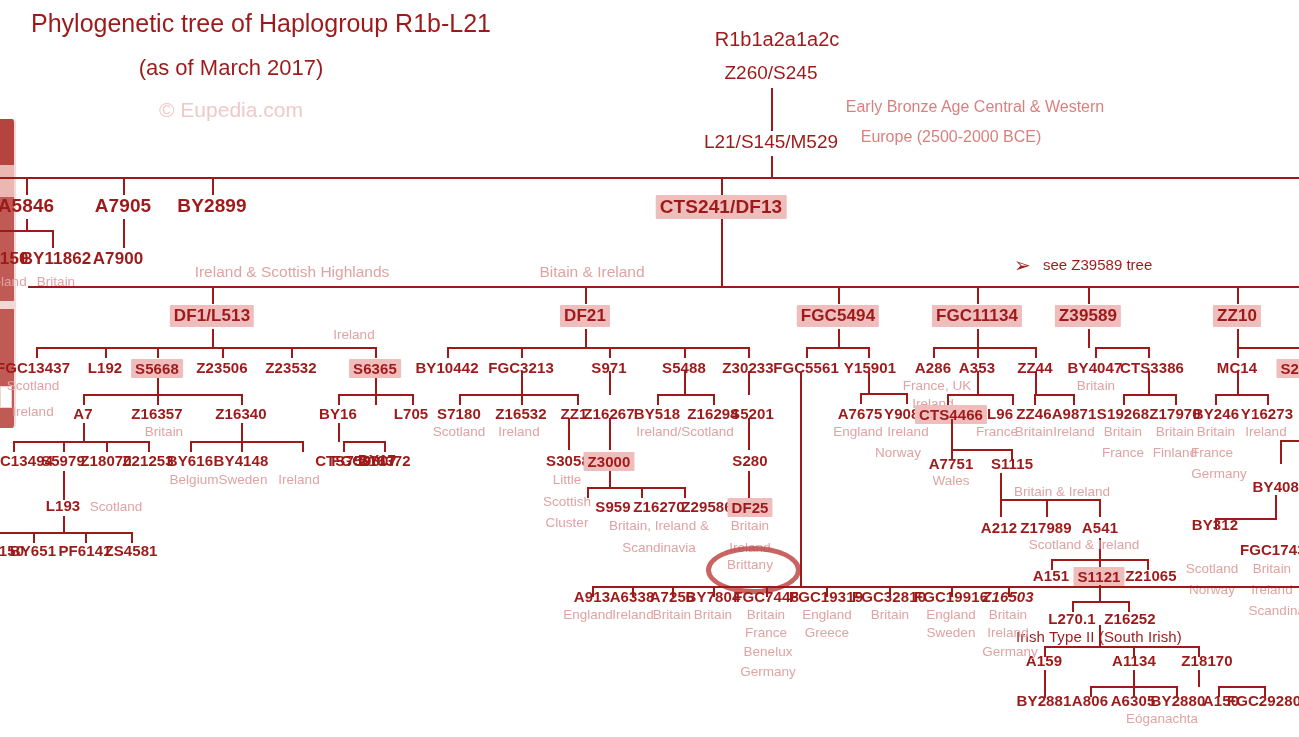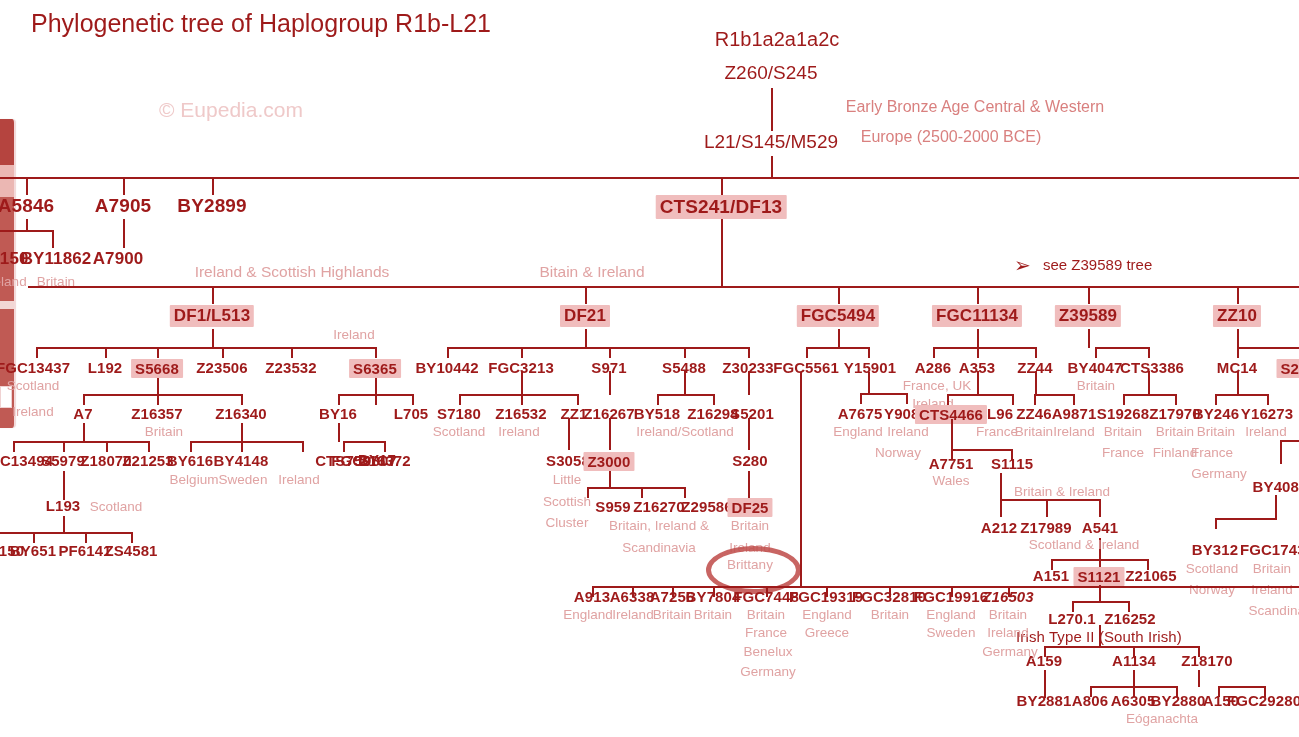--- a/index.html
+++ b/index.html
@@ -138,20 +138,21 @@
   <div class="leftpanel">
     <i class="lp-a"></i>
     <i class="lp-b"></i>
     <i class="lp-c"></i>
     <i class="lp-d"></i>
     <i class="lp-e"></i>
   </div>
   <div class="lp-tab"></div>
 
   <div class="title1" style="left:2px;top:9px;margin-left:29px;">Phylogenetic tree of Haplogroup R1b-L21</div>
+  <div class="title2" style="left:231px;top:55px;">(as of March 2017)</div>
   <div class="credit" style="left:231px;top:98px;">© Eupedia.com</div>
 
   <div class="topname" style="left:777px;top:28px;">R1b1a2a1a2c</div>
   <div class="topname" style="left:771px;top:62px;font-size:19px;">Z260/S245</div>
   <div class="vline" style="left:771px;top:88px;height:43px;"></div>
   <div class="topname" style="left:771px;top:131px;font-size:19px;">L21/S145/M529</div>
 
   <div class="era" style="left:975px;top:98px;">Early Bronze Age Central &amp; Western</div>
   <div class="era" style="left:951px;top:128px;">Europe (2500-2000 BCE)</div>
 
@@ -502,21 +503,21 @@
   <div class="region" style="left:1212px;top:445px;">France</div>
   <div class="region" style="left:1219px;top:466px;">Germany</div>
   <div class="region" style="left:1266px;top:424px;">Ireland</div>
 
   <div class="vline" style="left:1280px;top:440px;height:24px;"></div>
   <div class="hline" style="left:1280px;top:440px;width:19px;"></div>
   <div class="node sm" style="left:1280px;top:478px;">BY4086</div>
   <div class="vline" style="left:1275px;top:495px;height:24px;"></div>
   <div class="hline" style="left:1215px;top:518px;width:62px;"></div>
   <div class="vline" style="left:1215px;top:518px;height:11px;"></div>
-  <div class="node sm" style="left:1215px;top:541px;">BY312</div>
+  <div class="node sm" style="left:1215px;top:516px;">BY312</div>
   <div class="node sm" style="left:1277px;top:541px;">FGC17436</div>
   <div class="region" style="left:1212px;top:561px;">Scotland</div>
   <div class="region" style="left:1212px;top:582px;">Norway</div>
   <div class="region" style="left:1272px;top:561px;">Britain</div>
   <div class="region" style="left:1272px;top:582px;">Ireland</div>
   <div class="region" style="left:1285px;top:603px;">Scandinavic</div>
 
   <div class="hline" style="left:592px;top:586px;width:707px;"></div>
   <div class="vline" style="left:592px;top:586px;height:11px;"></div>
   <div class="vline" style="left:632px;top:586px;height:11px;"></div>

